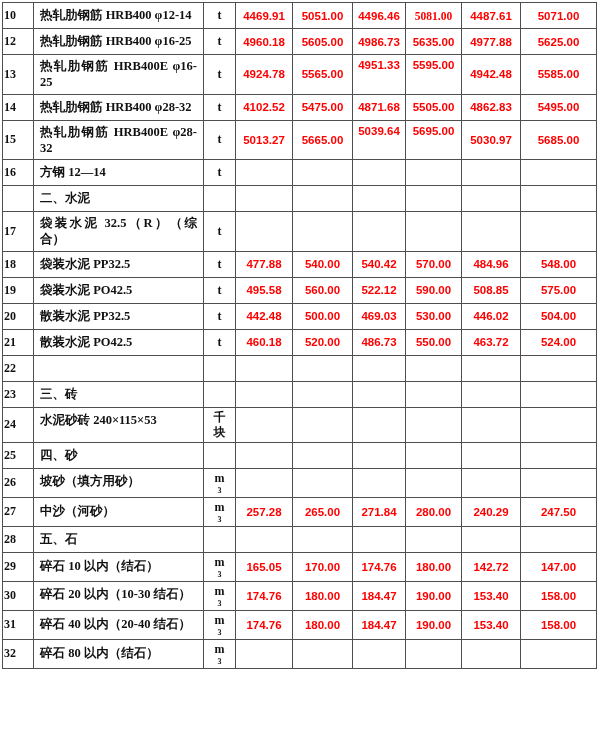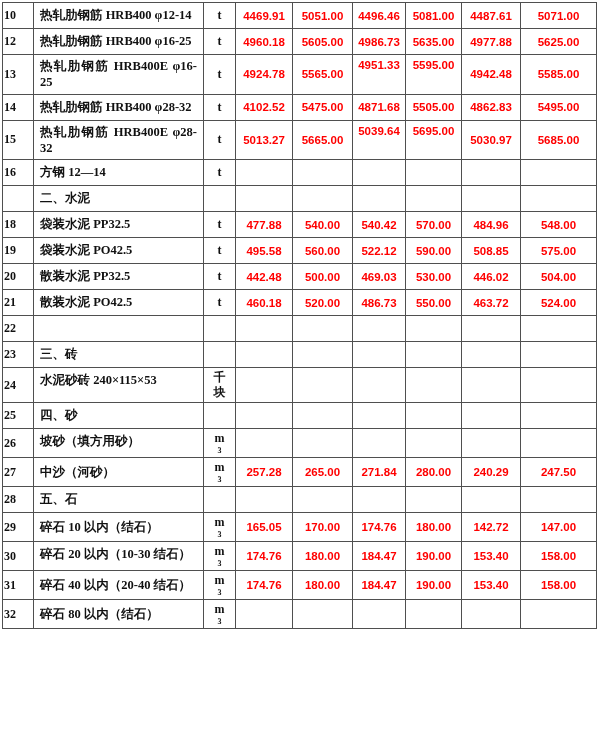--- a/index.html
+++ b/index.html
@@ -81,21 +81,21 @@
     <tbody>
         <tr>
           <td class="no">10</td>
           <td class="name">热轧肋钢筋 HRB400 φ12-14</td>
           <td class="unit">
             <div>t</div>
           </td>
           <td class="val" style="color: rgb(255, 0, 0);">4469.91</td>
           <td class="val" style="color: rgb(255, 0, 0);">5051.00</td>
           <td class="val" style="color: rgb(255, 0, 0);">4496.46</td>
-          <td class="val" style="color: rgb(255, 0, 0);">5081.00</td>
+          <td class="val" style="color: rgb(255, 0, 0); font-family: Liberation Serif, serif;">5081.00</td>
           <td class="val" style="color: rgb(255, 0, 0);">4487.61</td>
           <td class="val" style="color: rgb(255, 0, 0);">5071.00</td>
         </tr>
         <tr>
           <td class="no">12</td>
           <td class="name">热轧肋钢筋 HRB400 φ16-25</td>
           <td class="unit">
             <div>t</div>
           </td>
           <td class="val" style="color: rgb(255, 0, 0);">4960.18</td>
@@ -162,20 +162,33 @@
           <td class="name">二、水泥</td>
           <td class="unit"></td>
           <td class="val" style="color: rgb(255, 0, 0);"></td>
           <td class="val" style="color: rgb(255, 0, 0);"></td>
           <td class="val" style="color: rgb(255, 0, 0);"></td>
           <td class="val" style="color: rgb(255, 0, 0);"></td>
           <td class="val" style="color: rgb(255, 0, 0);"></td>
           <td class="val" style="color: rgb(255, 0, 0);"></td>
         </tr>
         <tr>
+          <td class="no">17</td>
+          <td class="name">袋装水泥 32.5（R）（综合）</td>
+          <td class="unit">
+            <div>t</div>
+          </td>
+          <td class="val" style="color: rgb(255, 0, 0);"></td>
+          <td class="val" style="color: rgb(255, 0, 0);"></td>
+          <td class="val" style="color: rgb(255, 0, 0);"></td>
+          <td class="val" style="color: rgb(255, 0, 0);"></td>
+          <td class="val" style="color: rgb(255, 0, 0);"></td>
+          <td class="val" style="color: rgb(255, 0, 0);"></td>
+        </tr>
+        <tr>
           <td class="no">18</td>
           <td class="name">袋装水泥 PP32.5</td>
           <td class="unit">
             <div>t</div>
           </td>
           <td class="val" style="color: rgb(255, 0, 0);">477.88</td>
           <td class="val" style="color: rgb(255, 0, 0);">540.00</td>
           <td class="val" style="color: rgb(255, 0, 0);">540.42</td>
           <td class="val" style="color: rgb(255, 0, 0);">570.00</td>
           <td class="val" style="color: rgb(255, 0, 0);">484.96</td>

